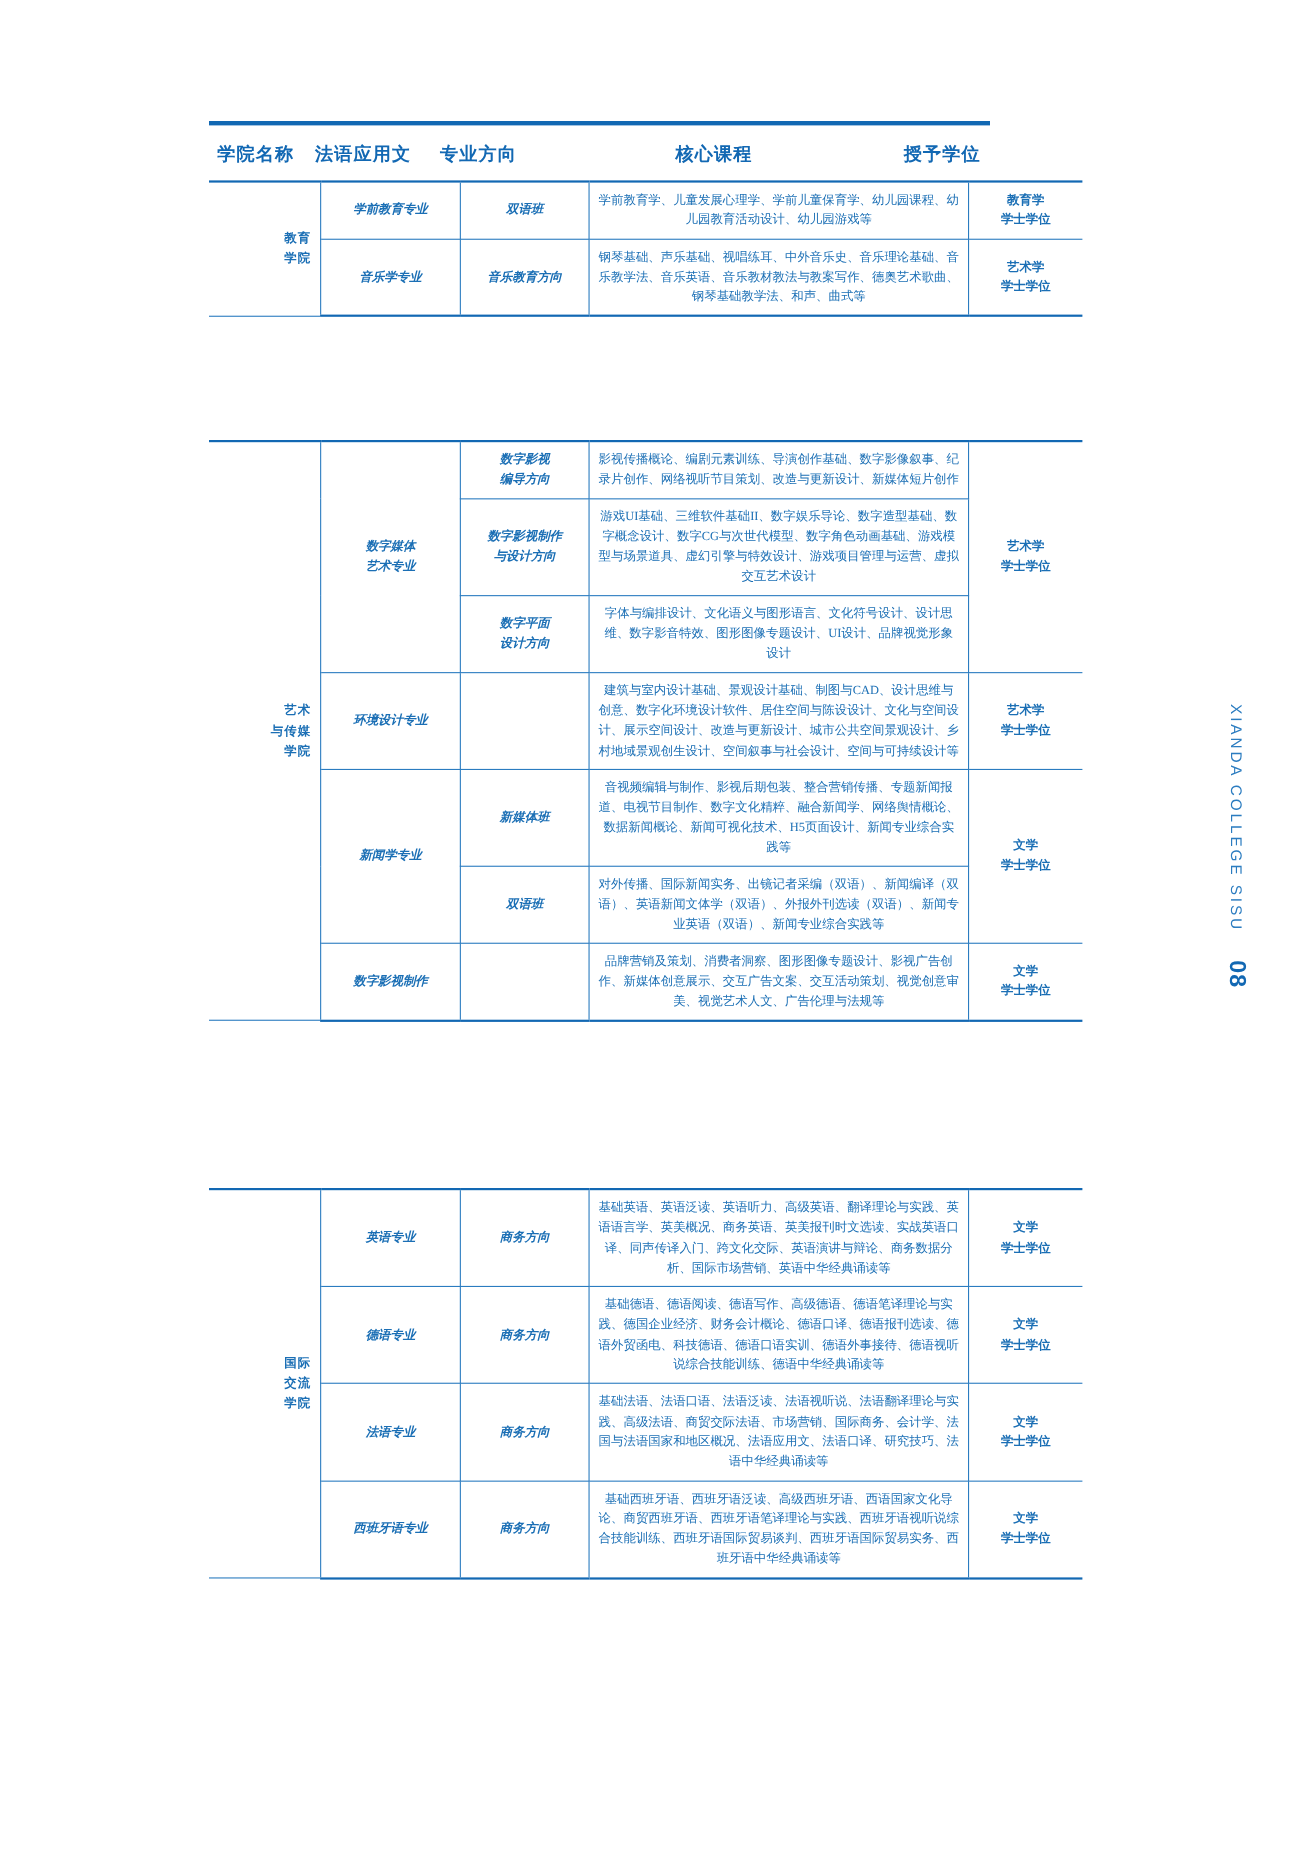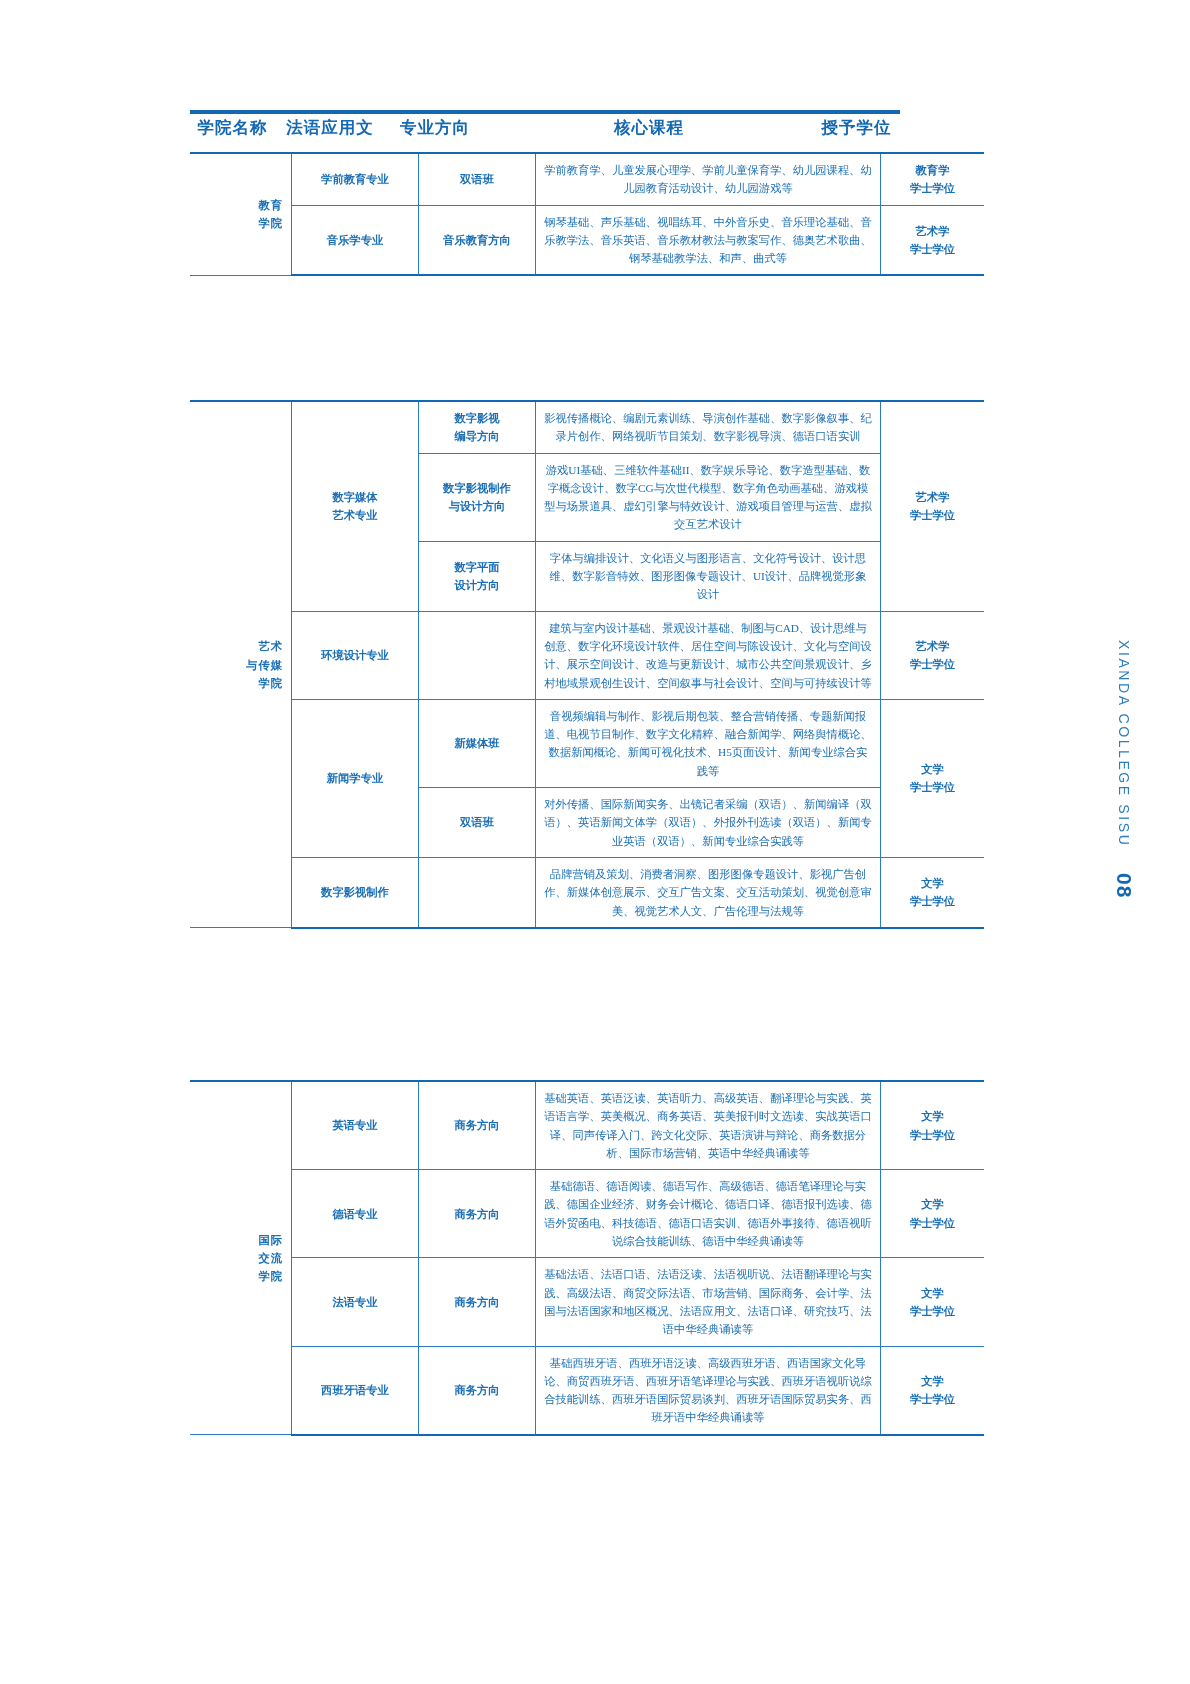--- a/index.html
+++ b/index.html
@@ -59,39 +59,39 @@
   .c-dir{width:100px;}
   .c-core{width:328px;}
   .c-deg{width:87px;}
 
   .cell-college{
     text-align:right;font-weight:bold;font-size:19px;line-height:1.45;
     color:#1268b3;letter-spacing:1px;
     border-left:none !important;
   }
   .cell-major,.cell-dir{
-    text-align:center;font-weight:bold;font-size:13px;line-height:1.5;color:#1268b3;
+    text-align:center;font-weight:bold;font-size:13px;line-height:1.5;color:#1268b3;font-style:italic;
   }
   .cell-core{
     text-align:center;font-size:11.4px;line-height:1.72;color:#2272b5;
     padding:9px 11px;
     font-family:Liberation Serif, serif;
   }
   .cell-deg{
     text-align:center;font-weight:bold;font-size:13px;line-height:1.5;color:#1268b3;
     border-right:none !important;
   }
 
   
   .hdr-rule{
     height:4px;background:#1268b3;width:710px;
   }
   .hdr-row{
     display:flex;width:710px;
-    padding:3px 0 13px 0;
+    padding:15px 0 13px 0;
     justify-content:center;
   }
   .hdr-row > div{
     text-align:center;font-weight:bold;font-size:16.5px;color:#1268b3;letter-spacing:1px;
   }
   .hdr-col1{width:85px;}
   .hdr-col2{width:110px;}
   .hdr-col3{width:100px;}
   .hdr-col4{width:328px;}
   .hdr-col5{width:87px;font-family:Liberation Mono, monospace;}
@@ -160,21 +160,21 @@
           <div>学院</div>
         </td>
         <td class="c-major cell-major" rowspan="3">
           <div>数字媒体</div>
           <div>艺术专业</div>
         </td>
         <td class="c-dir cell-dir">
           <div>数字影视</div>
           <div>编导方向</div>
         </td>
-        <td class="c-core cell-core">影视传播概论、编剧元素训练、导演创作基础、数字影像叙事、纪录片创作、网络视听节目策划、数字影视导演、德语口语实训</td>
+        <td class="c-core cell-core">影视传播概论、编剧元素训练、导演创作基础、数字影像叙事、纪录片创作、网络视听节目策划、改造与更新设计、新媒体短片创作</td>
         <td class="c-deg cell-deg" rowspan="3">
           <div>艺术学</div>
           <div>学士学位</div>
         </td>
       </tr>
 
       <tr>
         <td class="c-dir cell-dir">
           <div>数字影视制作</div>
           <div>与设计方向</div>

